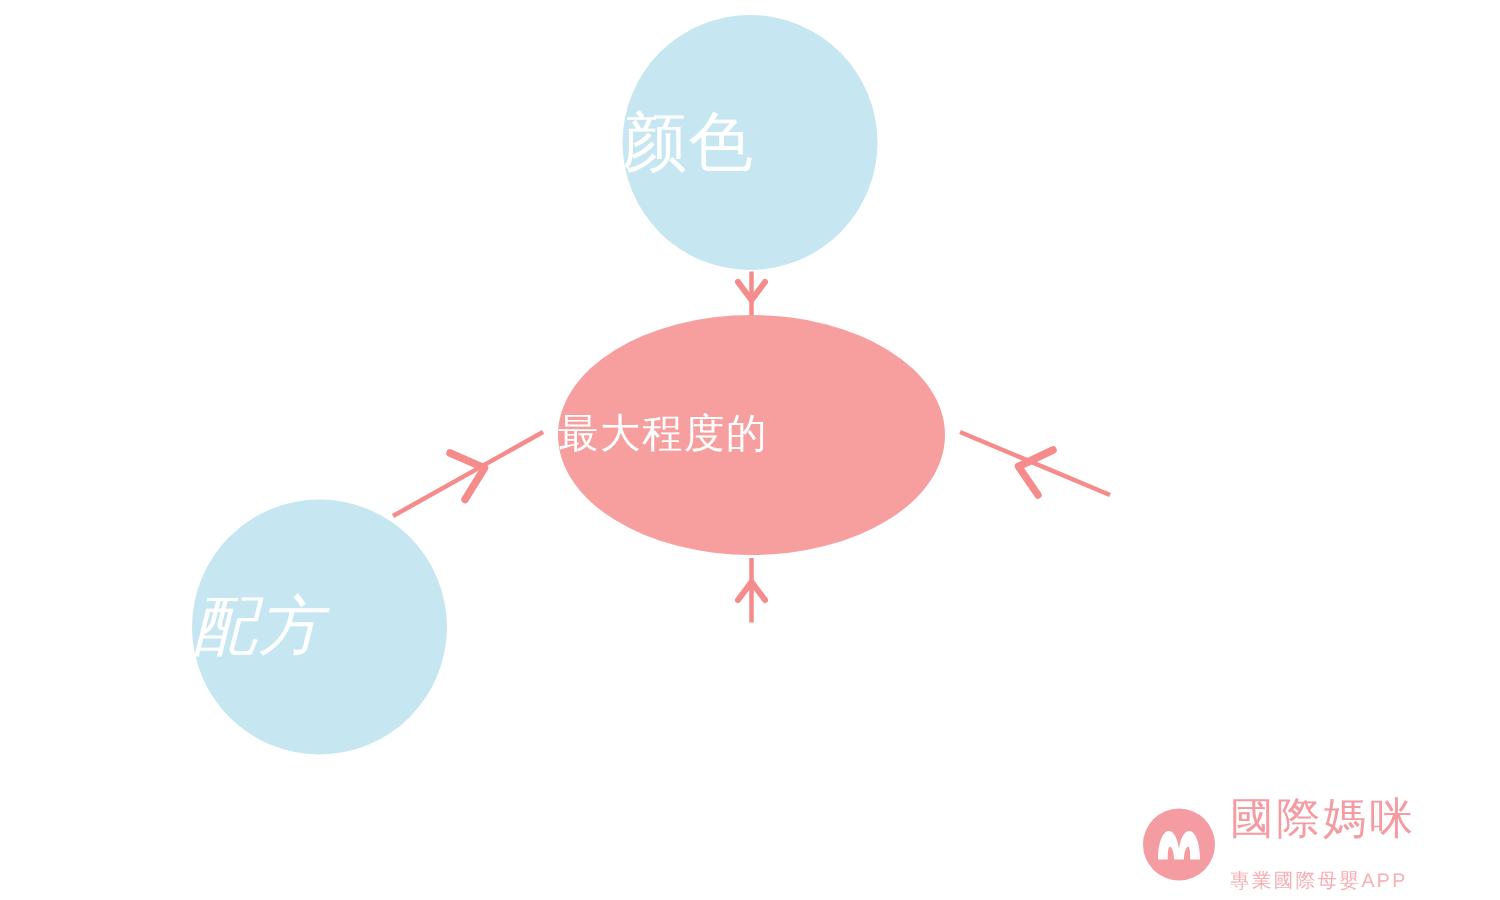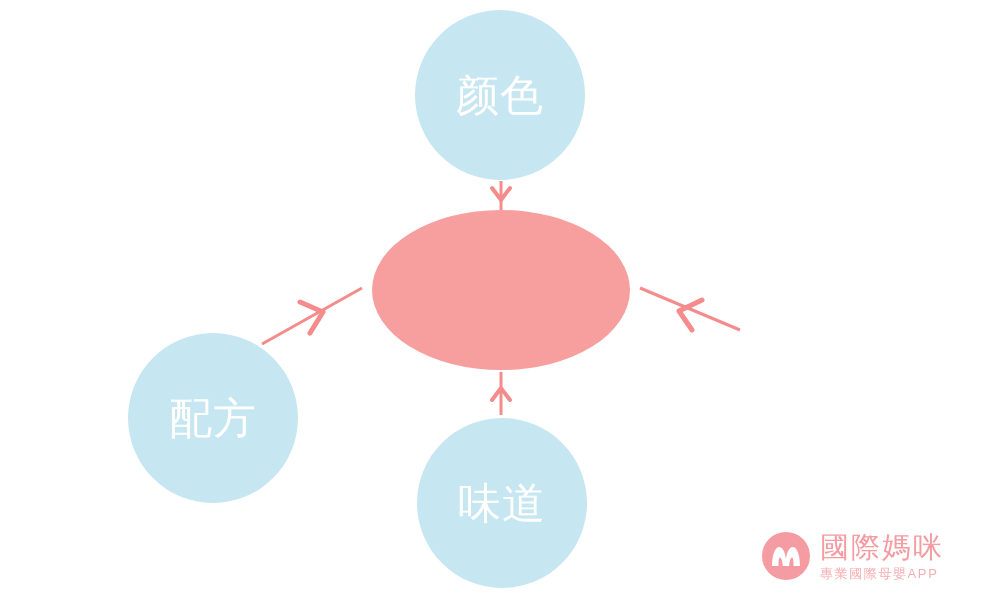--- a/index.html
+++ b/index.html
@@ -15,21 +15,20 @@
     position: relative;
     width: 1000px;
     height: 600px;
     background: #ffffff;
     overflow: hidden;
   }
   .node {
     position: absolute;
     display: flex;
     align-items: center;
-    justify-content: center;
     text-align: center;
     color: #ffffff;
     user-select: none;
   }
   .node-label {
     color: #ffffff;
     line-height: 1.18;
     letter-spacing: 1px;
     font-weight: 400;
   }
@@ -45,21 +44,21 @@
     border-radius: 50%;
   }
   .center-node .node-label {
     font-size: 27px;
     line-height: 1.38;
   }
 
   
   #node-color      { left: 415px; top: 10px;  width: 170px; height: 170px; }
   #node-taste      { left: 417px; top: 418px; width: 170px; height: 170px; }
-  #node-formula    { left: 128px; top: 333px; width: 170px; height: 170px; }
+  #node-formula    { left: 128px; top: 333px; width: 170px; height: 170px; font-style: italic; }
   #node-temperature{ left: 700px; top: 333px; width: 170px; height: 170px; }
   #node-center     { left: 372px; top: 210px; width: 258px; height: 160px; }
 
   
   #arrows {
     position: absolute;
     left: 0; top: 0;
     width: 1000px;
     height: 600px;
     pointer-events: none;
@@ -93,21 +92,21 @@
   #brand-name {
     font-size: 29px;
     color: #f59ba2;
     letter-spacing: 2px;
     font-weight: 400;
   }
   #brand-tagline {
     font-size: 13px;
     color: #f7aeb3;
     letter-spacing: 1.6px;
-    margin-top: 5px;
+    margin-top: 19px;
   }
 </style>
 </head>
 <body>
 
 <div id="canvas">
 
   <svg id="arrows" viewBox="0 0 1000 600" xmlns="http://www.w3.org/2000/svg">
 
     <g>
@@ -133,27 +132,24 @@
 
   <div class="node satellite" id="node-color">
     <span class="node-label">颜色</span>
   </div>
 
   <div class="node satellite" id="node-formula">
     <span class="node-label">配方</span>
   </div>
 
 
-  <div class="node satellite" id="node-taste">
-    <span class="node-label">味道</span>
-  </div>
 
   <div class="node center-node" id="node-center">
     <span class="node-label">
-      <br>
+      <span>最大程度的</span><br>
     </span>
   </div>
 
   <div id="brand">
     <div id="brand-mark">
       <svg width="30" height="22" viewBox="0 0 30 22" xmlns="http://www.w3.org/2000/svg">
         <path d="M 1,21 C 1,9 4.5,2 8.2,2 C 11.6,2 14.2,7.4 15,14 C 15.8,7.4 18.4,2 21.8,2 C 25.5,2 29,9 29,21 L 22.5,21 C 22.5,15.5 22.2,12.5 21,12.5 C 19.8,12.5 18.6,15.5 18.2,21 L 11.8,21 C 11.4,15.5 10.2,12.5 9,12.5 C 7.8,12.5 7.5,15.5 7.5,21 Z" fill="#ffffff"></path>
       </svg>
     </div>
     <div id="brand-text">

